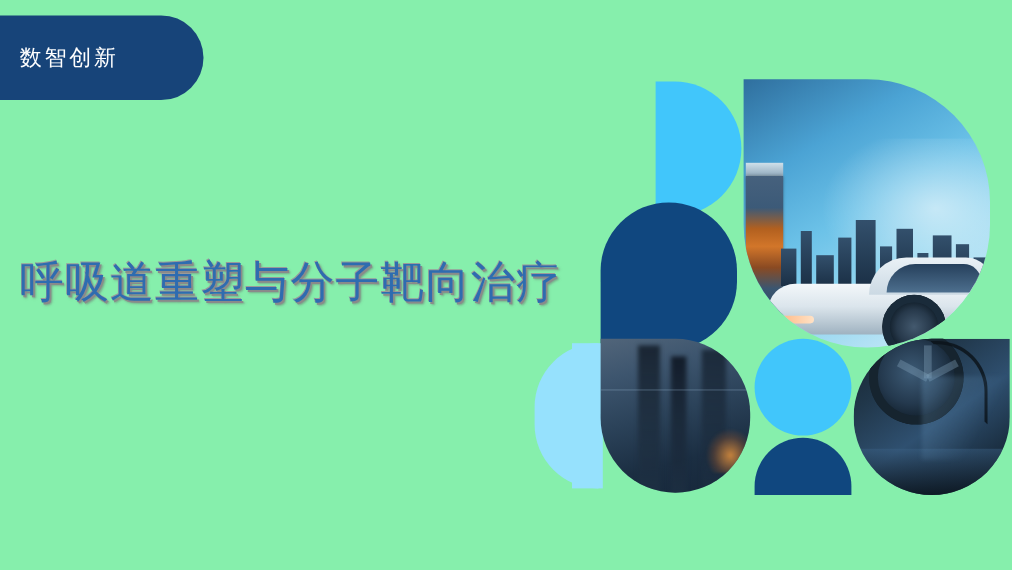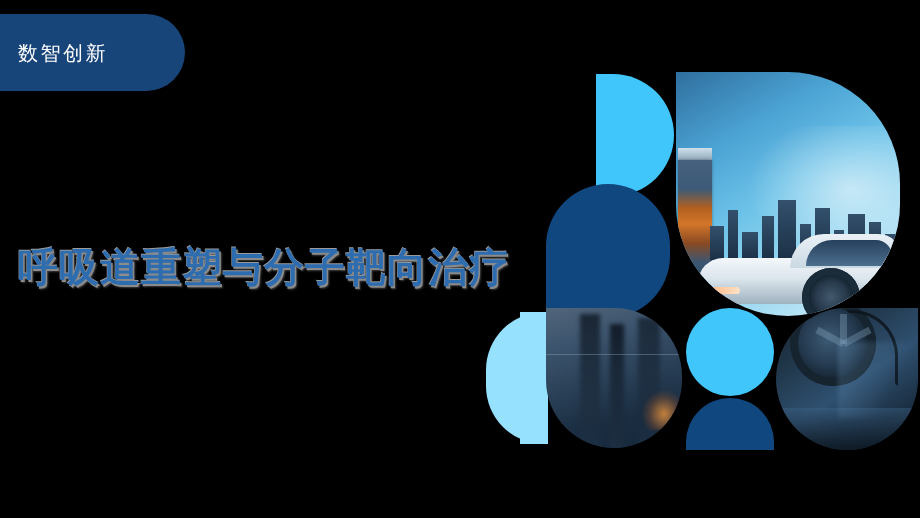--- a/index.html
+++ b/index.html
@@ -7,21 +7,21 @@
     padding: 0;
     background: #ffffff;
   }
   body {
     font-family: "Liberation Sans", "DejaVu Sans", sans-serif;
   }
   #slide {
     position: relative;
     width: 920px;
     height: 518px;
-    background: #000000;
+    background: #86efac;
     overflow: hidden;
   }
 
   
   #corner-badge {
     position: absolute;
     left: -20px;
     top: 14px;
     width: 205px;
     height: 77px;
@@ -39,23 +39,23 @@
     line-height: 26px;
     letter-spacing: 2.5px;
     font-weight: 400;
     white-space: nowrap;
   }
 
   
   #main-title {
     position: absolute;
     left: 18px;
-    top: 240px;
+    top: 229px;
     font-size: 40px;
-    font-weight: bold;
+    font-weight: normal;
     letter-spacing: 1px;
     color: #2e6cb0;
     white-space: nowrap;
     text-shadow:
        1.5px 1.5px 0 #8a8a8a,
       -0.6px -0.6px 0 #9a9a9a,
        2.5px 2.5px 2px rgba(110,110,110,0.55);
   }
 
   

